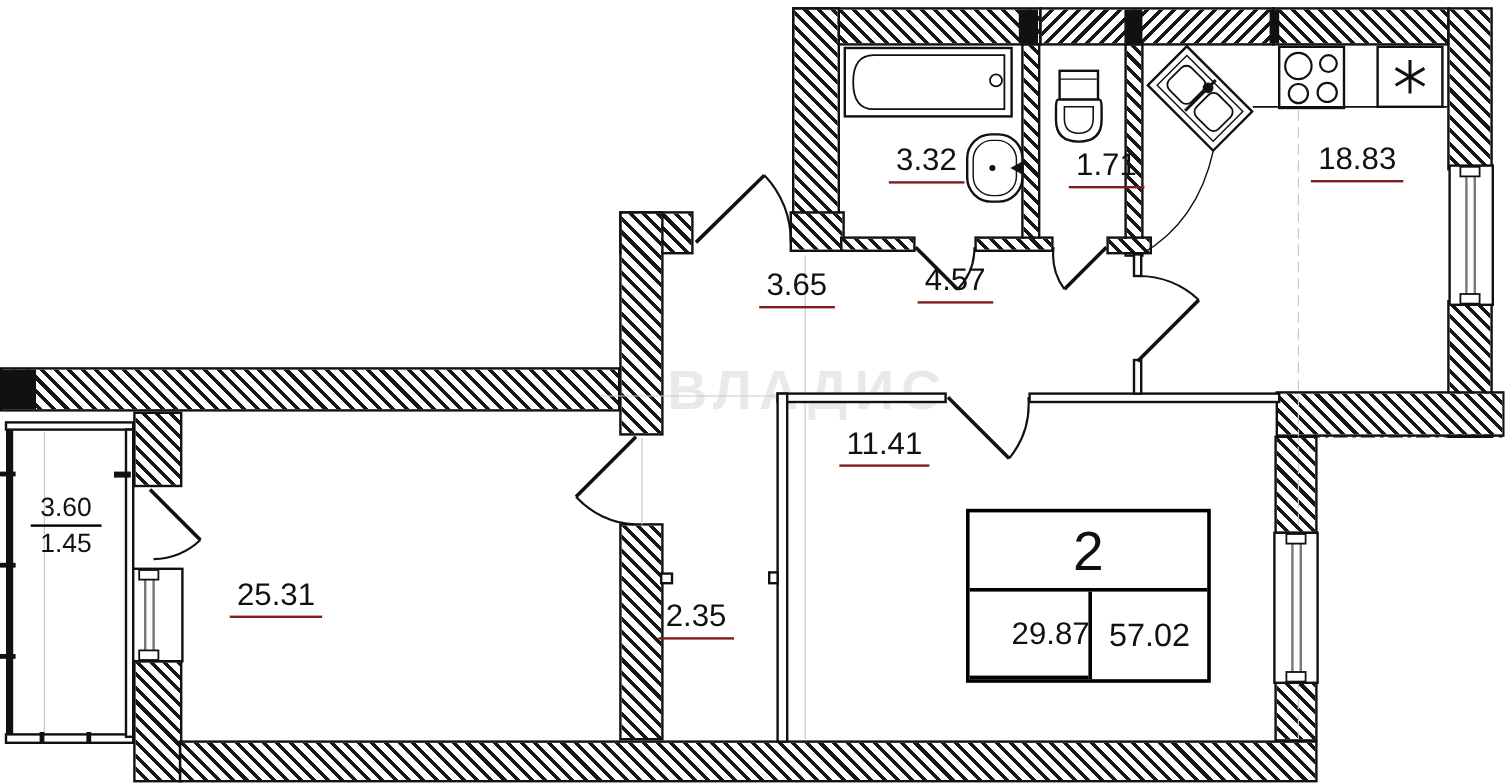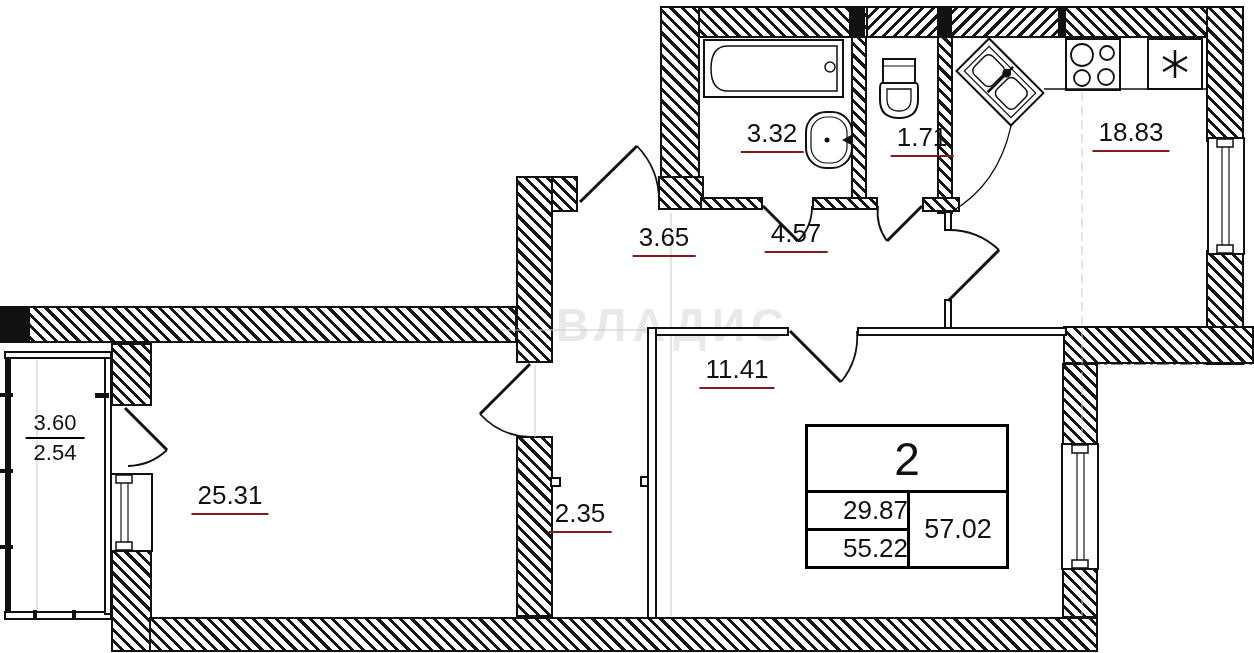--- a/index.html
+++ b/index.html
@@ -223,27 +223,26 @@
   <div class="lab" style="left:796px;top:218px;">
     <span class="u">4.57</span></div>
   <div class="lab" style="left:737px;top:354px;">
     <span class="u">11.41</span></div>
   <div class="lab" style="left:230px;top:480px;">
     <span class="u">25.31</span></div>
   <div class="lab" style="left:580px;top:498px;">
     <span class="u">2.35</span></div>
   <div class="frac" style="left:55px;top:370px;margin-top:40px;">
     <span class="top">3.60</span>
-    <span class="bot">2.54</span>
+    <span class="bot">1.45</span>
   </div>
 
   <div class="itable" style="left:805px;top:424px;width:198px;height:139px;">
     <div class="trow1">2</div>
     <div class="trow2">
       <div class="lcol">
         <div>29.87</div>
-        <div>55.22</div>
       </div>
       <div class="rcol">57.02</div>
     </div>
   </div>
 
 </div>
 
 </body></html>

